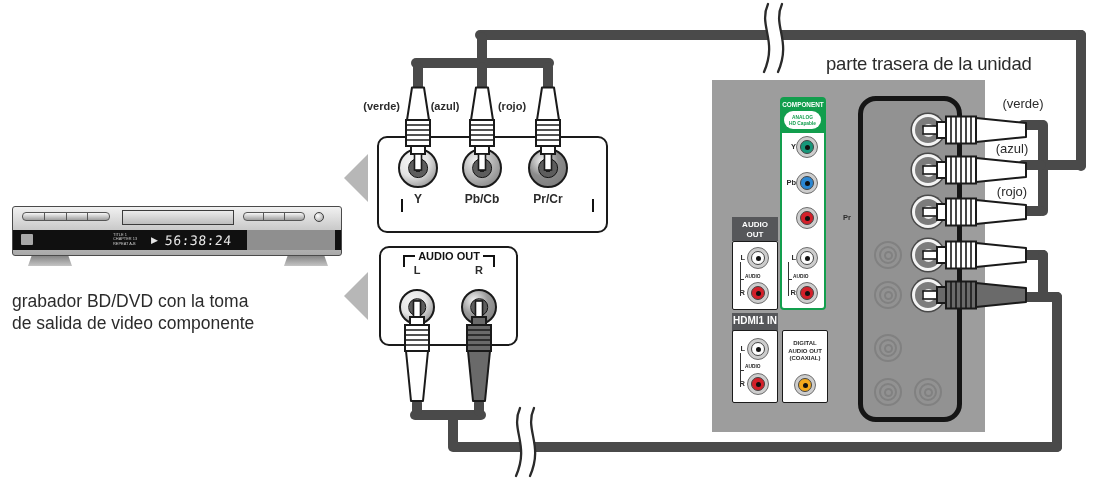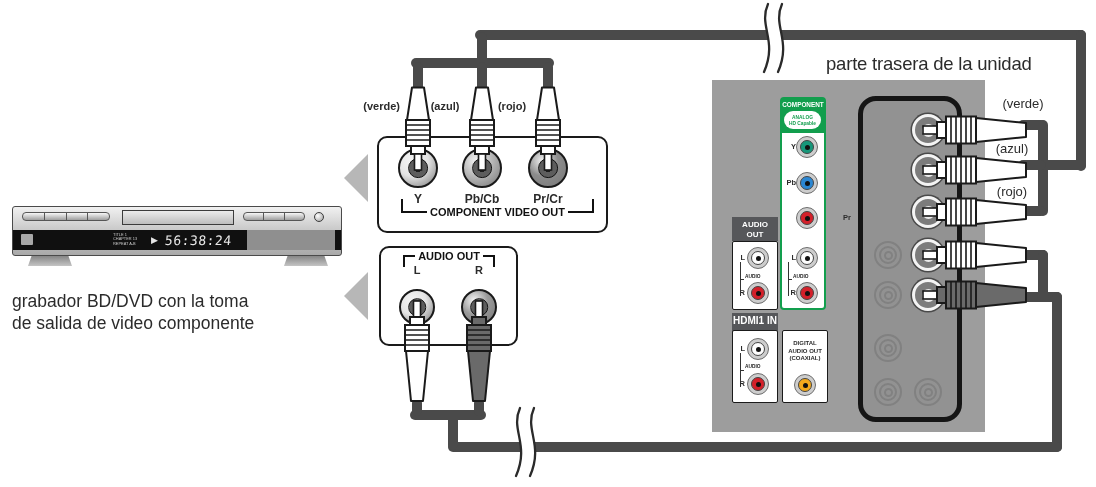--- a/index.html
+++ b/index.html
@@ -170,25 +170,20 @@
   <svg class="abs" style="left:530px; top:86px; z-index:6;" width="36" height="86" viewBox="0 0 36 86">
       <use href="#plug-down"></use>
     </svg>
 
   <div class="lbl" style="left:403px; top:192px; width:30px; text-align:center; font-weight:bold; font-size:12px;">Y</div>
   <div class="lbl" style="left:452px; top:192px; width:60px; text-align:center; font-weight:bold; font-size:12px;">Pb/Cb</div>
   <div class="lbl" style="left:518px; top:192px; width:60px; text-align:center; font-weight:bold; font-size:12px;">Pr/Cr</div>
 
   <div class="cap-tick" style="left:401px; top:199px; height:13px;"></div>
   <div class="cap-tick" style="left:592px; top:199px; height:13px;"></div>
-  <div class="cap-row" style="left:401px; top:205px; width:193px; height:13px; font-size:11px;">
-    <span class="ln"></span>
-      <span class="txt">COMPONENT VIDEO OUT</span>
-      <span class="ln"></span>
-  </div>
 
   <div class="outbox" style="left:379px; top:246px; width:139px; height:100px;"></div>
   <div class="cap-tick" style="left:403px; top:255px; height:12px;"></div>
   <div class="cap-tick" style="left:493px; top:255px; height:12px;"></div>
   <div class="cap-row" style="left:403px; top:249px; width:92px; height:13px; font-size:11px;">
     <span class="ln"></span>
       <span class="txt">AUDIO OUT</span>
       <span class="ln"></span>
   </div>
   <div class="lbl" style="left:407px; top:264px; width:20px; text-align:center; font-weight:bold; font-size:11px;">L</div>

